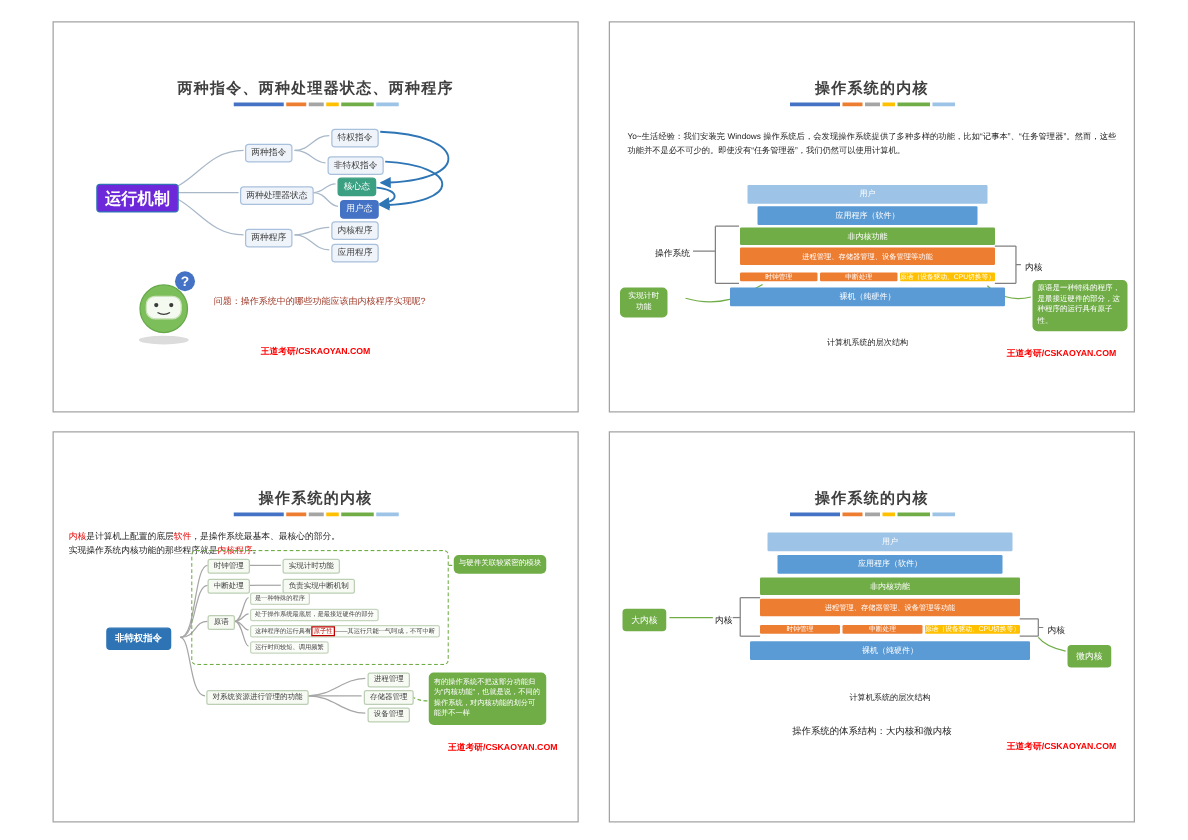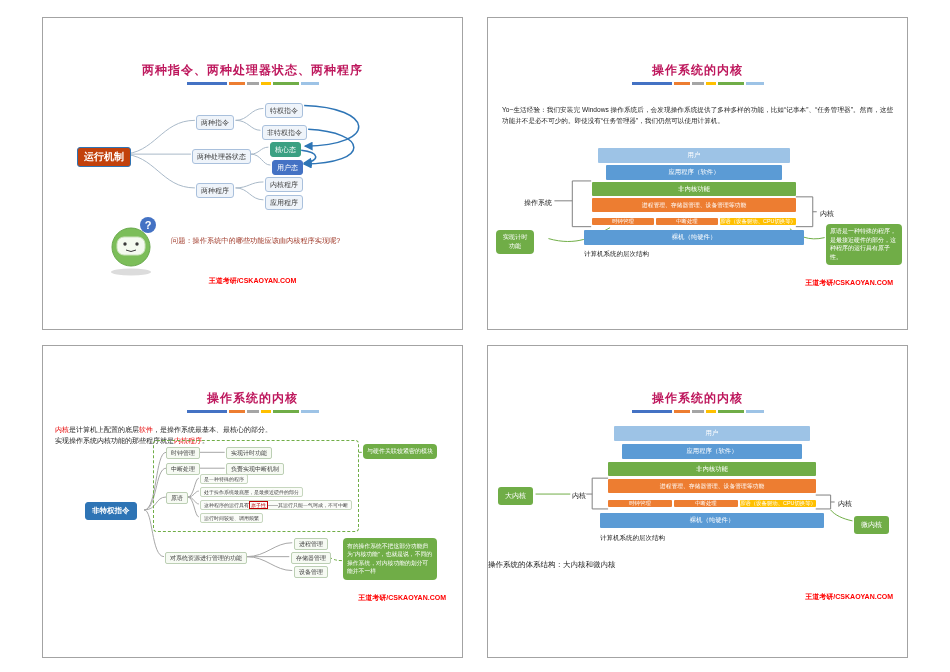--- a/index.html
+++ b/index.html
@@ -1,31 +1,31 @@
 <!DOCTYPE html>
 <html><head>
 <meta charset="utf-8">
 <style>
   * { box-sizing:border-box; margin:0; padding:0; }
   html,body { width:950px; height:672px; background:#ffffff; font-family:"Liberation Sans","DejaVu Sans",sans-serif; }
   .canvas { position:relative; width:950px; height:672px; overflow:hidden; background:#fff; }
   .page { position:absolute; width:421px; height:313px; background:#fff; border:1px solid #a3a3a3; }
   #p1{left:42px;top:17px} #p2{left:487px;top:17px} #p3{left:42px;top:345px} #p4{left:487px;top:345px}
 
-  .stitle{position:absolute;top:44px;left:0;right:0;text-align:center;font-size:12px;font-weight:bold;color:#be185d;letter-spacing:1px;}
+  .stitle{position:absolute;top:44px;left:0;right:0;text-align:center;font-size:12px;font-weight:bold;color:#404040;letter-spacing:1px;}
   .bars{position:absolute;top:64px;left:0;right:0;display:flex;justify-content:center;gap:2px;height:3px;}
   .bars span{display:block;height:3px;}
   .sg1{width:40px;background:#4472C4}.sg2{width:16px;background:#ED7D31}.sg3{width:12px;background:#A5A5A5}
   .sg4{width:10px;background:#FFC000}.sg5{width:26px;background:#70AD47}.sg6{width:18px;background:#9DC3E6}
 
   .overlay{position:absolute;left:0;top:0;width:100%;height:100%;pointer-events:none;}
 
   
   .nd{position:absolute;white-space:nowrap;font-size:7px;line-height:1;padding:3px 4px;border:1px solid #A9C0DC;background:#EFF4FA;border-radius:3px;color:#404040;}
-  .nd-root{background:#c2410c;color:#fff;border-color:#2E74B5;font-weight:bold;font-size:10px;padding:4px 6px;}
+  .nd-root{background:#6d28d9;color:#fff;border-color:#2E74B5;font-weight:bold;font-size:13px;padding:4px 6px;}
   .nd-teal{background:#3BA082;color:#fff;border-color:#3BA082;}
   .nd-blue{background:#4472C4;color:#fff;border-color:#4472C4;}
 
   
   .nd3{position:absolute;white-space:nowrap;font-size:6px;line-height:1;padding:2px 4px;border:1px solid #BCCFB4;background:#F6FAF3;border-radius:2px;color:#404040;}
   .nd3-root{background:#2E74B5;color:#fff;border:1px solid #2E74B5;font-weight:bold;font-size:7.5px;padding:4px 6px;border-radius:3px;}
   .blt{position:absolute;white-space:nowrap;font-size:5px;line-height:1;padding:1.5px 3px;border:1px solid #C6D6BE;background:#FAFCF8;border-radius:2px;color:#444;}
   .redbox{color:#C00000;border:1px solid #C00000;padding:0 1px;}
   .dashed-group{position:absolute;border:1px dashed #70AD47;border-radius:4px;}
 
@@ -35,21 +35,21 @@
   .stack-s2 .ly{margin-bottom:2px}.stack-s4 .ly{margin-bottom:3px}
   .ly-user{background:#9DC3E6;margin-left:14px;margin-right:14px}
   .ly-app{background:#5B9BD5;margin-left:22px;margin-right:22px}
   .ly-non{background:#70AD47;height:14px;margin-left:8px;margin-right:8px}
   .ly-mgmt{background:#ED7D31;height:14px;margin-left:8px;margin-right:8px;font-size:5.8px}
   .ly-sub{height:14px;margin-left:8px;margin-right:8px;display:flex;gap:2px;background:transparent}
   .ly-sub .cell{flex:1;display:flex;align-items:center;justify-content:center;color:#fff;font-size:5.4px;white-space:nowrap;border-radius:1px}
   .cell-clock,.cell-int{background:#ED7D31}
   .cell-prim{flex:1.8;background:#FFC000;font-size:5px}
   .ly-bare{background:#5B9BD5}
-  .stack-cap{position:absolute;text-align:left;font-size:6.5px;color:#222;}
+  .stack-cap{position:absolute;text-align:center;font-size:6.5px;color:#222;margin-top:20px;}
 
   .klabel{position:absolute;font-size:7px;color:#222;white-space:nowrap;}
   .callout{position:absolute;background:#70AD47;color:#fff;border-radius:4px;text-align:center;line-height:1.45;}
   .gbox{position:absolute;background:#70AD47;color:#fff;font-size:7px;padding:4px 7px;border-radius:3px;white-space:nowrap;}
 
   .p2intro{position:absolute;left:14px;right:14px;top:86px;font-size:6.6px;line-height:1.7;color:#222;text-align:justify;}
   .p3intro{position:absolute;left:12px;right:12px;top:78px;font-size:7px;line-height:1.6;color:#222;}
   .red{color:#E50000;}
 
   .question{position:absolute;left:128px;top:218px;font-size:7.2px;color:#A03B2B;white-space:nowrap;text-align:center;}

